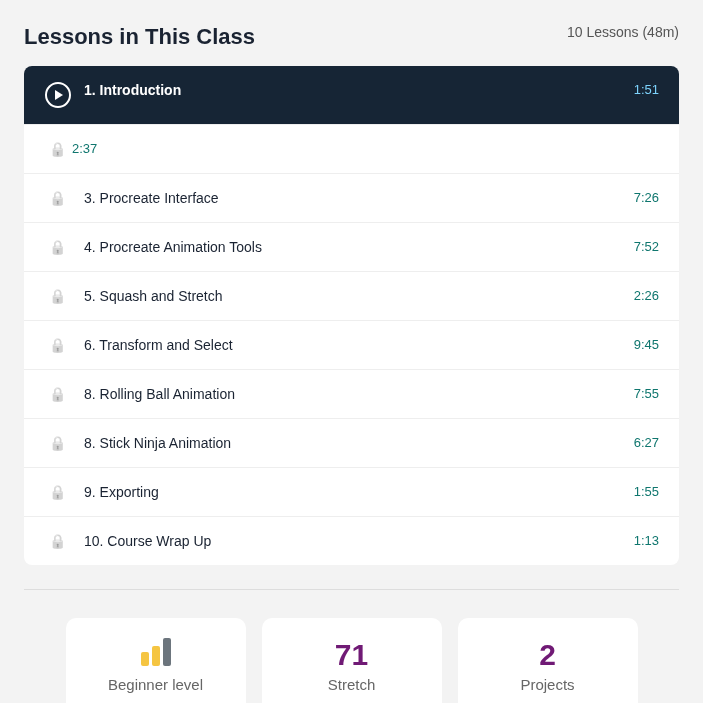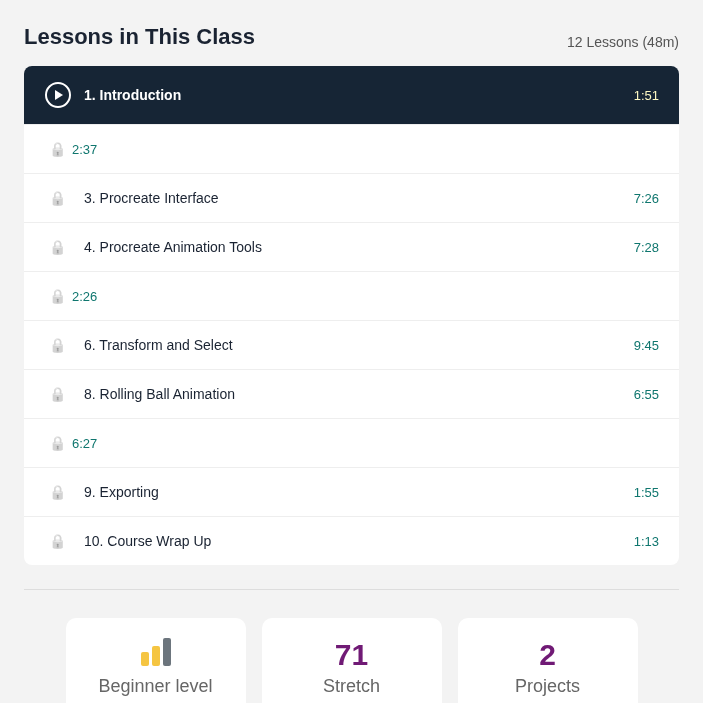--- a/index.html
+++ b/index.html
@@ -8,57 +8,57 @@
       font-family: -apple-system, BlinkMacSystemFont, 'Segoe UI', sans-serif;
       width: 703px;
       min-height: 703px;
     }
     .container {
       padding: 24px 24px 24px 24px;
     }
     .header {
       display: flex;
       justify-content: space-between;
-      align-items: flex-end;
+      align-items: flex-start;
       margin-bottom: 16px;
     }
     .header-title {
       font-size: 22px;
       font-weight: 700;
       color: #1a2332;
     }
     .header-count {
       font-size: 14px;
       color: #555;
       font-weight: 500;
     }
     .lessons-list {
       background: #fff;
       border-radius: 8px;
       overflow: hidden;
     }
     .lesson-item {
       display: flex;
-      align-items: center;
+      align-items: flex-start;
       padding: 16px 20px;
       border-bottom: 1px solid #eee;
       cursor: pointer;
     }
     .lesson-item:last-child {
       border-bottom: none;
     }
     .lesson-item.active {
       background: #162535;
     }
     .lesson-item.active .lesson-title {
       color: #fff;
       font-weight: 600;
     }
     .lesson-item.active .lesson-duration {
-      color: #fef9c3;
+      color: #7dd3fc;
     }
     .lesson-icon {
       width: 28px;
       flex-shrink: 0;
       display: flex;
       align-items: center;
       justify-content: center;
     }
     .play-circle {
       width: 26px;
@@ -123,37 +123,37 @@
     }
     .bar-1 { height: 14px; background: #f5c542; }
     .bar-2 { height: 20px; background: #f5c542; }
     .bar-3 { height: 28px; background: #6c757d; }
     .stat-number {
       font-size: 30px;
       font-weight: 700;
       color: #701a75;
     }
     .stat-label {
-      font-size: 18px;
+      font-size: 15px;
       color: #666;
       margin-top: 4px;
     }
     .divider {
       height: 1px;
       background: #ddd;
       margin: 24px 0 0 0;
     }
   </style>
 </head>
 <body>
 
 <div class="container">
   <div class="header">
     <h2 class="header-title">Lessons in This Class</h2>
-    <span class="header-count">12 Lessons (48m)</span>
+    <span class="header-count">10 Lessons (48m)</span>
   </div>
 
   <div class="lessons-list" id="lessons-container">
   <div class="lesson-item active">
         <div class="lesson-icon">
           <div class="play-circle">
             <div class="play-triangle"></div>
           </div>
         </div>
         <span class="lesson-title">1. Introduction</span>
@@ -170,46 +170,48 @@
           <span class="lock-icon" style="font-size: 14px; filter: grayscale(1) opacity(0.5);">🔒</span>
         </div>
         <span class="lesson-title">3. Procreate Interface</span>
         <span class="lesson-duration">7:26</span>
       </div>
       <div class="lesson-item">
         <div class="lesson-icon">
           <span class="lock-icon" style="font-size: 14px; filter: grayscale(1) opacity(0.5);">🔒</span>
         </div>
         <span class="lesson-title">4. Procreate Animation Tools</span>
-        <span class="lesson-duration">7:28</span>
-      </div>
-      <div class="lesson-item">
-        <div class="lesson-icon">
-          <span class="lock-icon" style="font-size: 14px; filter: grayscale(1) opacity(0.5);">🔒</span>
-        </div>
+        <span class="lesson-duration">7:52</span>
+      </div>
+      <div class="lesson-item">
+        <div class="lesson-icon">
+          <span class="lock-icon" style="font-size: 14px; filter: grayscale(1) opacity(0.5);">🔒</span>
+        </div>
+        <span class="lesson-title">5. Squash and Stretch</span>
         <span class="lesson-duration">2:26</span>
       </div>
       <div class="lesson-item">
         <div class="lesson-icon">
           <span class="lock-icon" style="font-size: 14px; filter: grayscale(1) opacity(0.5);">🔒</span>
         </div>
         <span class="lesson-title">6. Transform and Select</span>
         <span class="lesson-duration">9:45</span>
       </div>
       <div class="lesson-item">
         <div class="lesson-icon">
           <span class="lock-icon" style="font-size: 14px; filter: grayscale(1) opacity(0.5);">🔒</span>
         </div>
         <span class="lesson-title">8. Rolling Ball Animation</span>
-        <span class="lesson-duration">6:55</span>
-      </div>
-      <div class="lesson-item">
-        <div class="lesson-icon">
-          <span class="lock-icon" style="font-size: 14px; filter: grayscale(1) opacity(0.5);">🔒</span>
-        </div>
+        <span class="lesson-duration">7:55</span>
+      </div>
+      <div class="lesson-item">
+        <div class="lesson-icon">
+          <span class="lock-icon" style="font-size: 14px; filter: grayscale(1) opacity(0.5);">🔒</span>
+        </div>
+        <span class="lesson-title">8. Stick Ninja Animation</span>
         <span class="lesson-duration">6:27</span>
       </div>
       <div class="lesson-item">
         <div class="lesson-icon">
           <span class="lock-icon" style="font-size: 14px; filter: grayscale(1) opacity(0.5);">🔒</span>
         </div>
         <span class="lesson-title">9. Exporting</span>
         <span class="lesson-duration">1:55</span>
       </div>
       <div class="lesson-item">

